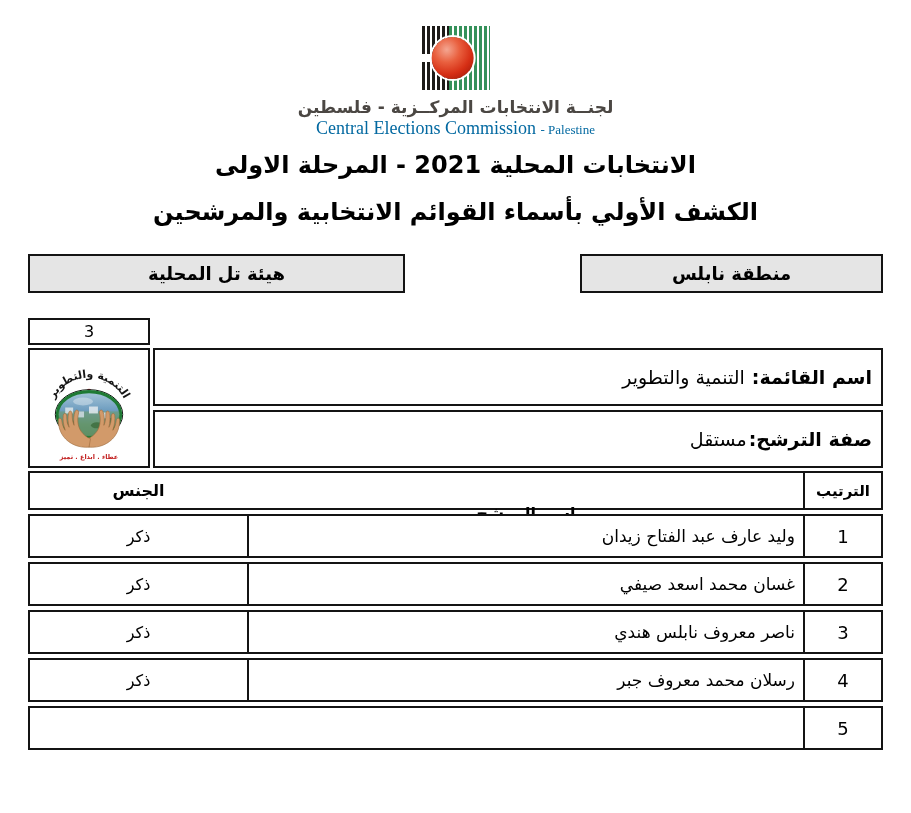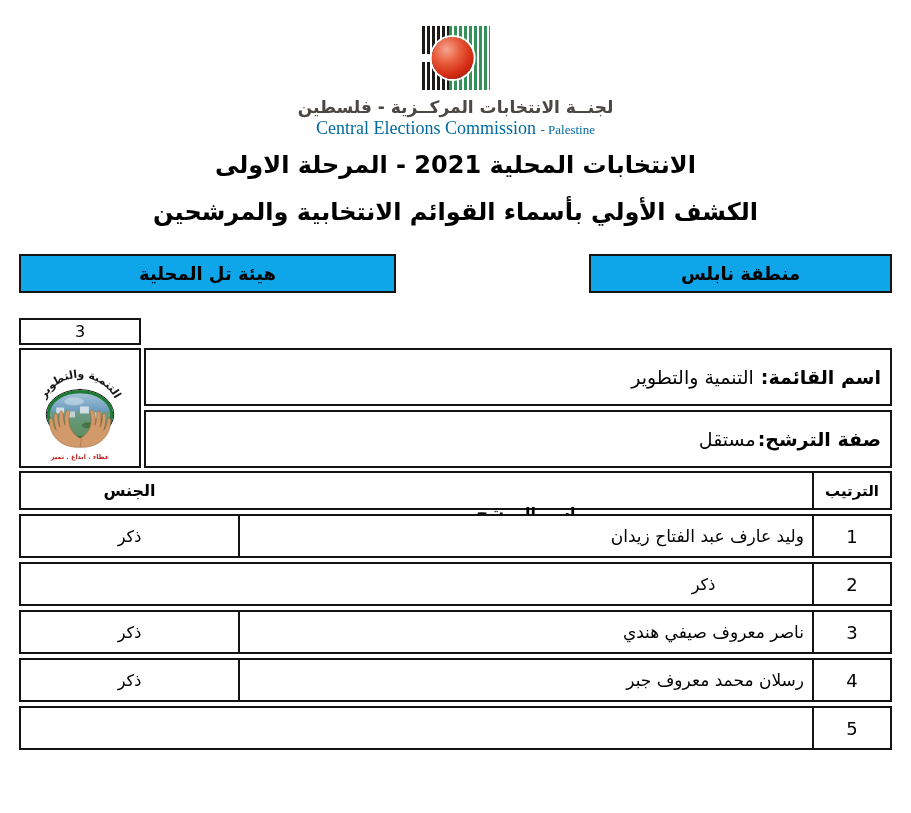--- a/index.html
+++ b/index.html
@@ -4,21 +4,21 @@
 <style>
   * { box-sizing: border-box; margin: 0; padding: 0; }
   html, body { background: #ffffff; }
   body {
     width: 911px; height: 813px;
     font-family: "DejaVu Sans", sans-serif;
     direction: rtl;
     color: #000;
     overflow: hidden;
   }
-  .page { width: 911px; height: 813px; padding: 0 19px; }
+  .page { width: 911px; height: 813px; padding: 0 28px; }
 
   
   .header { text-align: center; padding-top: 26px; }
   .cec-logo { width: 68px; height: 64px; margin: 0 auto; position: relative; }
   .bars-black { position: absolute; left: 0; top: 0; width: 40%; height: 100%;
     background: repeating-linear-gradient(90deg, #1d1b18 0 3px, #ffffff 3px 5px); }
   .bars-green { position: absolute; right: 0; top: 0; width: 60%; height: 100%;
     background: repeating-linear-gradient(90deg, #35915a 0 3px, #ffffff 3px 5px); }
   .bars-gap { position: absolute; left: 0; top: 44%; width: 40%; height: 12%; background: #fff; }
   .ball { position: absolute; left: 50%; top: 50%; transform: translate(-58%, -50%);
@@ -30,21 +30,21 @@
   .org-en .pal { font-size: 13px; }
 
   
   .titles { text-align: center; margin-top: 13px; }
   .title-line { font-size: 24px; font-weight: bold; line-height: 1; margin-top: 14px; text-align: center; }
   .title-line + .title-line { margin-top: 23px; }
 
   
   .region-row { display: flex; justify-content: space-between; margin-top: 30px; }
   .rbox { border: 2px solid #141414; height: 39px; display: flex; align-items: center;
-    justify-content: center; font-weight: bold; font-size: 18px; background: #0ea5e9; }
+    justify-content: center; font-weight: bold; font-size: 18px; background: #e5e5e5; }
   .rbox.region { width: 303px; }
   .rbox.body-name { width: 377px; }
 
   
   .number-row { display: flex; justify-content: flex-end; margin-top: 25px; }
   .list-number { width: 122px; height: 27px; border: 2px solid #141414;
     display: flex; align-items: center; justify-content: center; font-size: 16px; }
 
   
   .list-block { display: flex; gap: 3px; margin-top: 3px; height: 120px; }
@@ -159,25 +159,26 @@
       <div class="c-name">اسم المرشح</div>
       <div class="c-gender">الجنس</div>
     </div>
     <div class="crow">
       <div class="c-rank">1</div>
       <div class="c-name">وليد عارف عبد الفتاح زيدان</div>
       <div class="c-gender">ذكر</div>
     </div>
     <div class="crow">
       <div class="c-rank">2</div>
+      <div class="c-name">غسان محمد اسعد صيفي</div>
       <div class="c-gender">ذكر</div>
     </div>
     <div class="crow">
       <div class="c-rank">3</div>
-      <div class="c-name">ناصر معروف صيفي هندي</div>
+      <div class="c-name">ناصر معروف نابلس هندي</div>
       <div class="c-gender">ذكر</div>
     </div>
     <div class="crow">
       <div class="c-rank">4</div>
       <div class="c-name">رسلان محمد معروف جبر</div>
       <div class="c-gender">ذكر</div>
     </div>
     <div class="crow">
       <div class="c-rank">5</div>
     </div>

